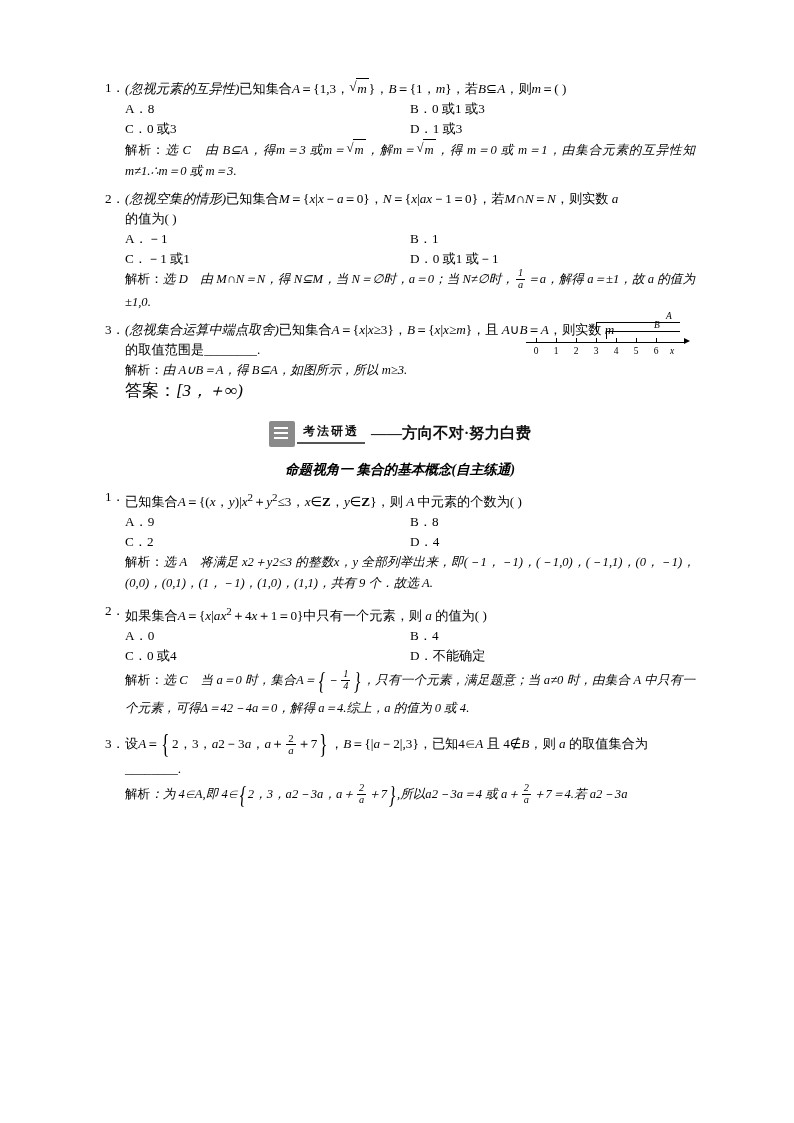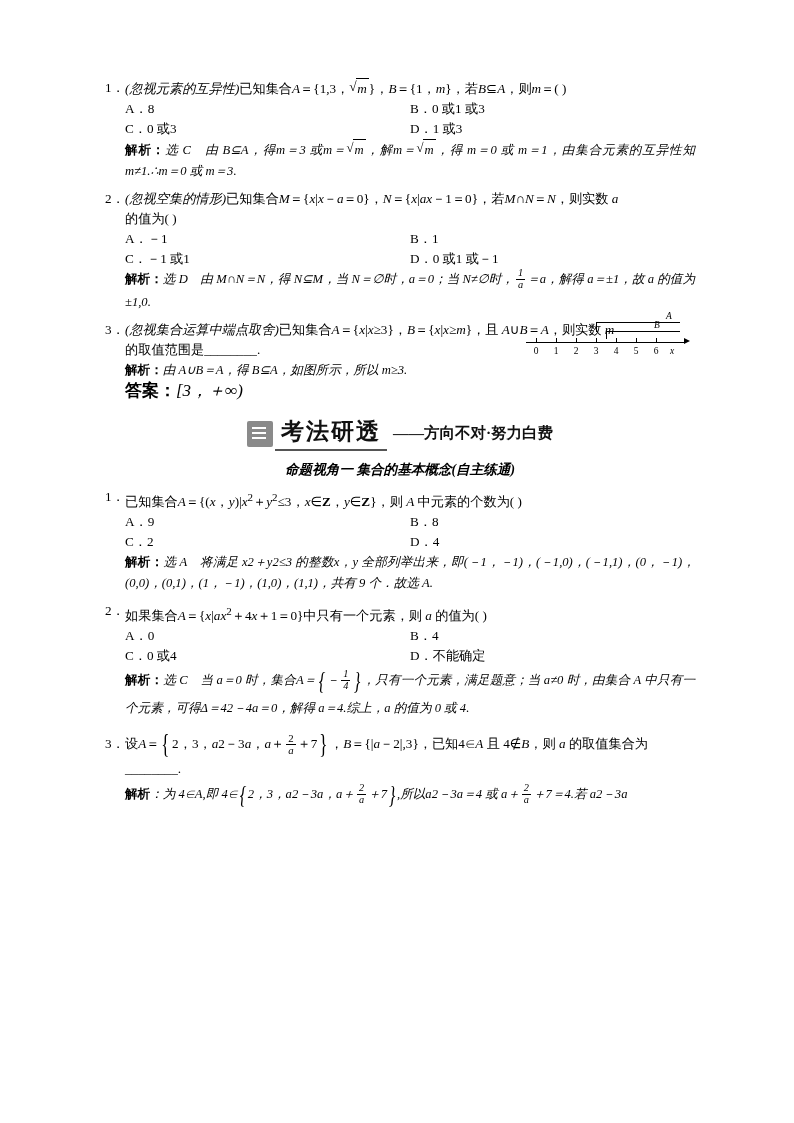--- a/index.html
+++ b/index.html
@@ -62,21 +62,21 @@
   }
   .sol {
     font-size: 12.6px;
     line-height: 21px;
     padding-left: 20px;
     font-style: italic;
     text-align: justify;
   }
   .sol b, .solhead {
     font-style: normal;
-    font-weight: bold;
+    font-weight: normal;
   }
   .ans {
     font-size: 17px;
     line-height: 20px;
     padding-left: 20px;
     font-style: italic;
   }
   .frac {
     display: inline-block;
     vertical-align: middle;
@@ -145,21 +145,21 @@
     content: "";
     position: absolute;
     left: 5px; top: 6px;
     width: 14px; height: 2px;
     background: #fff;
     box-shadow: 0 5px 0 #fff, 0 10px 0 #fff;
   }
   .banner-title {
     font-family: "Liberation Serif", serif;
     font-weight: bold;
-    font-size: 23px;
+    font-size: 12px;
     letter-spacing: 2px;
     color: #111;
     border-bottom: 2px solid #555;
     padding: 0 6px 2px 6px;
   }
   .banner-sub {
     font-size: 15.5px;
     font-weight: bold;
     margin-left: 6px;
     color: #111;

